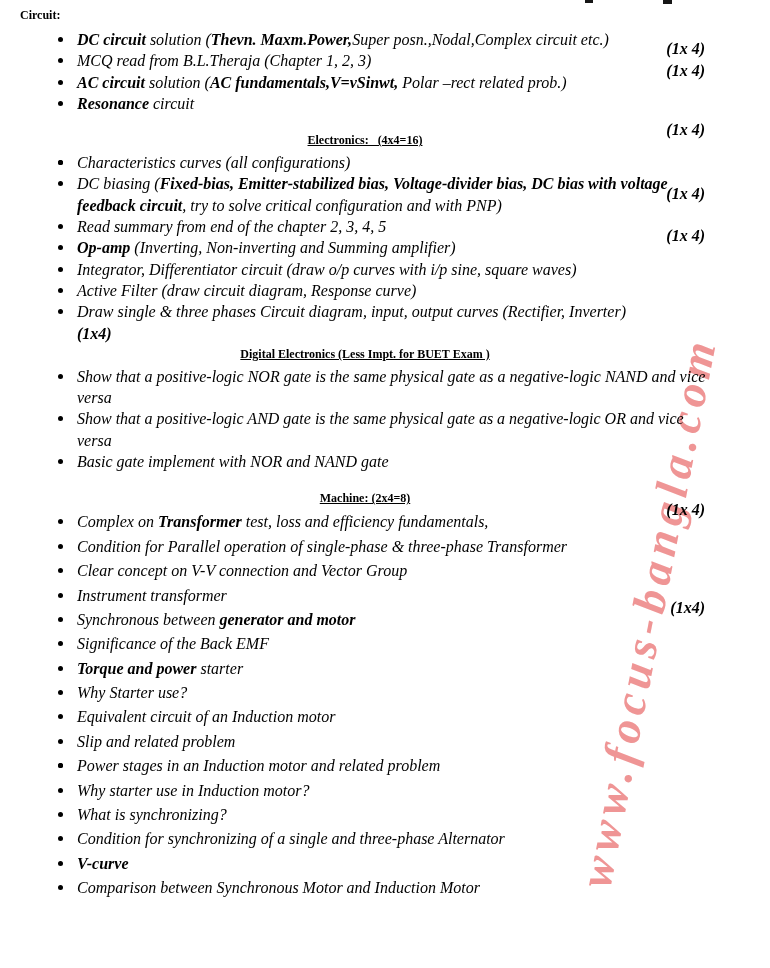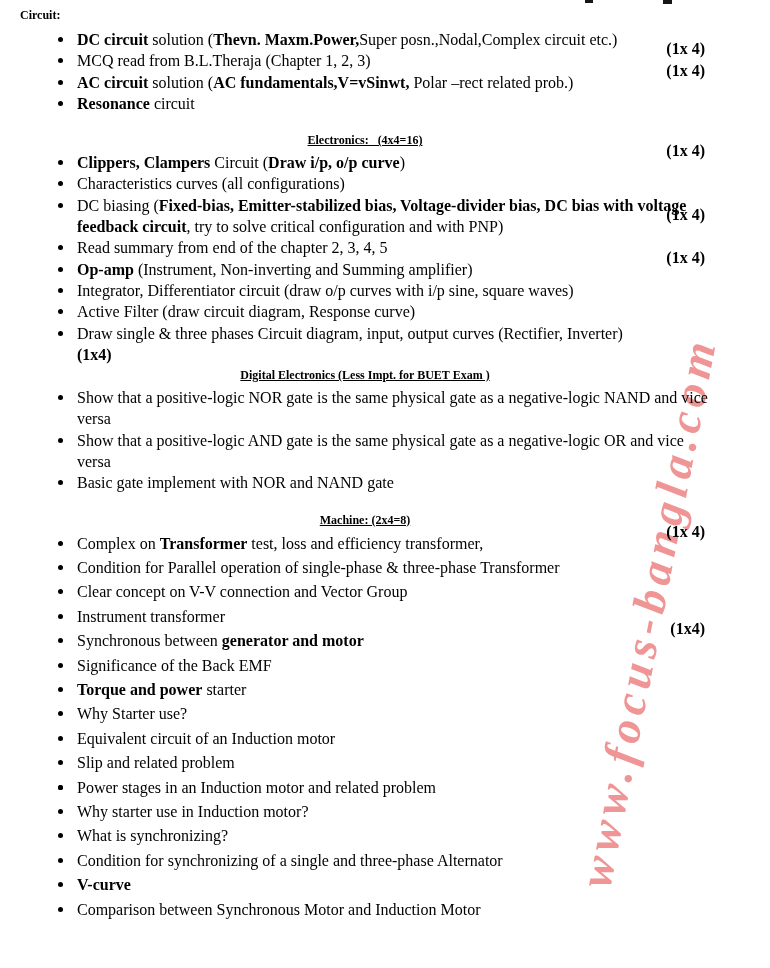--- a/index.html
+++ b/index.html
@@ -19,20 +19,21 @@
   .hd-electronics { margin-top: 16px; margin-bottom: 1px; }
   .hd-digital { margin-top: 0px; margin-bottom: 0px; }
   .hd-machine { margin-top: 16px; margin-bottom: 2px; }
   .list { margin: 1px 0 0 0; }
   .item {
     position: relative;
     margin-left: 57px;
     padding-left: 20px;
     width: 634px;
     line-height: 21.3px;
+    font-style: italic;
   }
   .sec-machine .item { line-height: 21px; margin-bottom: 3.4px; }
   .bullet {
     position: absolute; left: 1px; top: 8px;
     width: 5px; height: 5px;
     background: #000; border-radius: 50%;
   }
   .bold { font-weight: bold; }
   .tag { position: absolute; right: 6px; bottom: 12px; font-weight: bold; margin-left: 35px; }
   .watermark {
@@ -62,38 +63,38 @@
 <div class="doc">
     <div class="heading h-left hd-circuit">Circuit:</div>
     <div class="list sec-circuit">
       <div class="item"><span class="bullet"></span><span class="txt"><span class="bold">DC circuit</span><span> solution (</span><span class="bold">Thevn. Maxm.Power,</span><span>Super posn.,Nodal,Complex circuit etc.)</span></span></div>
       <div class="item"><span class="bullet"></span><span class="txt"><span>MCQ read from B.L.Theraja (Chapter 1, 2, 3)</span></span><span class="tag">(1x 4)</span></div>
       <div class="item"><span class="bullet"></span><span class="txt"><span class="bold">AC circuit</span><span> solution (</span><span class="bold">AC fundamentals,V=vSinwt,</span><span> Polar –rect related prob.)</span></span><span class="tag">(1x 4)</span></div>
       <div class="item"><span class="bullet"></span><span class="txt"><span class="bold">Resonance</span><span> circuit</span></span></div>
     </div>
     <div class="heading h-center hd-electronics">Electronics:&nbsp;&nbsp;&nbsp;(4x4=16)</div>
     <div class="list sec-electronics">
-      <div class="item"><span class="bullet"></span><span class="txt"><span class="bold">Clippers, Clampers</span><span> Circuit (</span><span class="bold">Draw i/p, o/p curve</span><span>)</span></span><span class="tag">(1x 4)</span></div>
+      <div class="item"><span class="bullet"></span><span class="tag">(1x 4)</span></div>
       <div class="item"><span class="bullet"></span><span class="txt"><span>Characteristics curves (all configurations)</span></span></div>
       <div class="item"><span class="bullet"></span><span class="txt"><span>DC biasing (</span><span class="bold">Fixed-bias, Emitter-stabilized bias, Voltage-divider bias, DC bias with voltage feedback circuit</span><span>, try to solve critical configuration and with PNP)</span></span><span class="tag">(1x 4)</span></div>
       <div class="item"><span class="bullet"></span><span class="txt"><span>Read summary from end of the chapter 2, 3, 4, 5</span></span></div>
-      <div class="item"><span class="bullet"></span><span class="txt"><span class="bold">Op-amp</span><span> (Instrument, Non-inverting and Summing amplifier)</span></span><span class="tag">(1x 4)</span></div>
+      <div class="item"><span class="bullet"></span><span class="txt"><span class="bold">Op-amp</span><span> (Inverting, Non-inverting and Summing amplifier)</span></span><span class="tag">(1x 4)</span></div>
       <div class="item"><span class="bullet"></span><span class="txt"><span>Integrator, Differentiator circuit (draw o/p curves with i/p sine, square waves)</span></span></div>
       <div class="item"><span class="bullet"></span><span class="txt"><span>Active Filter (draw circuit diagram, Response curve)</span></span></div>
       <div class="item"><span class="bullet"></span><span class="txt"><span>Draw single &amp; three phases Circuit diagram, input, output curves (Rectifier, Inverter)</span><br><span class="bold">(1x4)</span></span></div>
     </div>
     <div class="heading h-center hd-digital">Digital Electronics (Less Impt. for BUET Exam )</div>
     <div class="list sec-digital">
       <div class="item"><span class="bullet"></span><span class="txt"><span>Show that a positive-logic NOR gate is the same physical gate as a negative-logic NAND and vice versa</span></span></div>
       <div class="item"><span class="bullet"></span><span class="txt"><span>Show that a positive-logic AND gate is the same physical gate as a negative-logic OR and vice versa</span></span></div>
       <div class="item"><span class="bullet"></span><span class="txt"><span>Basic gate implement with NOR and NAND gate</span></span></div>
     </div>
     <div class="heading h-center hd-machine">Machine: (2x4=8)</div>
     <div class="list sec-machine">
-      <div class="item"><span class="bullet"></span><span class="txt"><span>Complex on </span><span class="bold">Transformer</span><span> test, loss and efficiency transformer,</span></span><span class="tag">(1x 4)</span></div>
+      <div class="item"><span class="bullet"></span><span class="txt"><span>Complex on </span><span class="bold">Transformer</span><span> test, loss and efficiency fundamentals,</span></span><span class="tag">(1x 4)</span></div>
       <div class="item"><span class="bullet"></span><span class="txt"><span>Condition for Parallel operation of single-phase &amp; three-phase Transformer</span></span></div>
       <div class="item"><span class="bullet"></span><span class="txt"><span>Clear concept on V-V connection and Vector Group</span></span></div>
       <div class="item"><span class="bullet"></span><span class="txt"><span>Instrument transformer</span></span></div>
       <div class="item"><span class="bullet"></span><span class="txt"><span>Synchronous between </span><span class="bold">generator and motor</span></span><span class="tag">(1x4)</span></div>
       <div class="item"><span class="bullet"></span><span class="txt"><span>Significance of the Back EMF</span></span></div>
       <div class="item"><span class="bullet"></span><span class="txt"><span class="bold">Torque and power</span><span> starter</span></span></div>
       <div class="item"><span class="bullet"></span><span class="txt"><span>Why Starter use?</span></span></div>
       <div class="item"><span class="bullet"></span><span class="txt"><span>Equivalent circuit of an Induction motor</span></span></div>
       <div class="item"><span class="bullet"></span><span class="txt"><span>Slip and related problem</span></span></div>
       <div class="item"><span class="bullet"></span></div>

